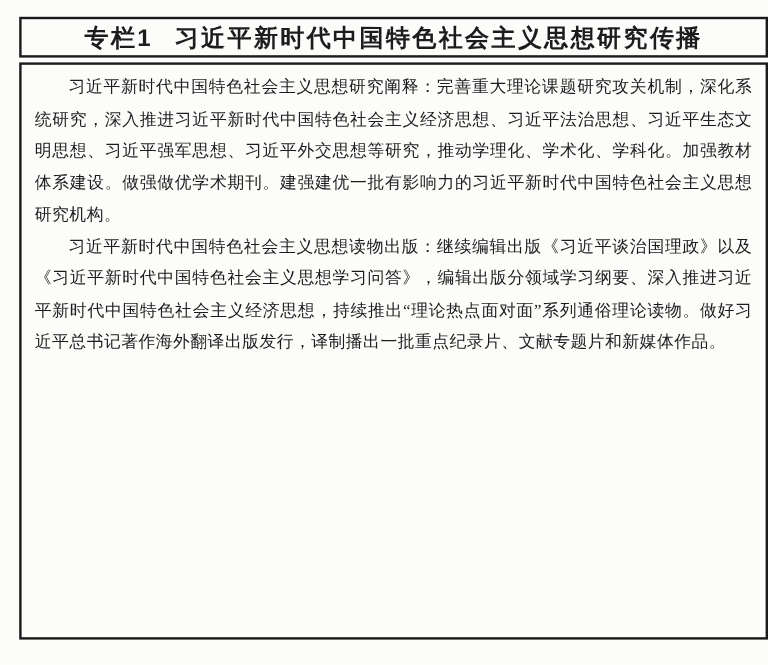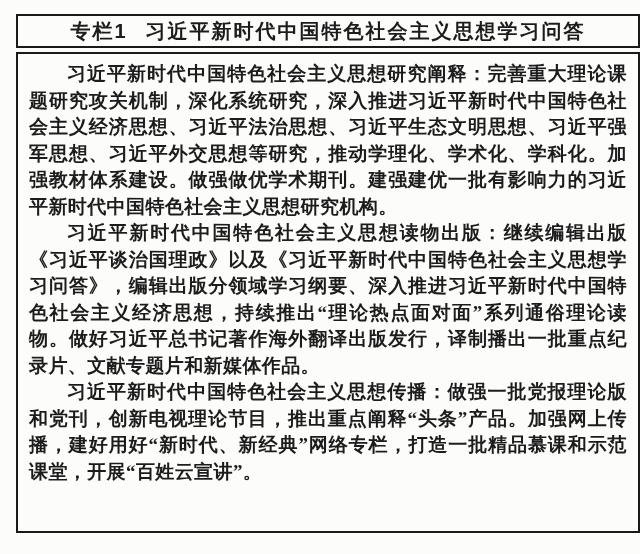--- a/index.html
+++ b/index.html
@@ -39,37 +39,36 @@
     box-sizing: border-box;
     border: 2px solid #1a1a1a;
     background: #fcfcfa;
     margin-top: 4px;
     height: 481px;
     padding: 7px 11px 0 11px;
     overflow: hidden;
   }
   .panel-body p {
     margin: 0;
-    font-size: 19px;
+    font-size: 14px;
     line-height: 26.5px;
     text-align: justify;
     text-indent: 2em;
     letter-spacing: 0.4px;
-    font-weight: 700;
+    font-weight: 400;
   }
 </style>
 </head>
 <body>
 
 <div class="page">
   <div>
     <div class="panel-title">
       <span>专栏1</span>
       <span class="title-gap"></span>
-      <span>习近平新时代中国特色社会主义思想学习问答</span>
+      <span>习近平新时代中国特色社会主义思想研究传播</span>
     </div>
     <div class="panel-body">
       <p>习近平新时代中国特色社会主义思想研究阐释：完善重大理论课题研究攻关机制，深化系统研究，深入推进习近平新时代中国特色社会主义经济思想、习近平法治思想、习近平生态文明思想、习近平强军思想、习近平外交思想等研究，推动学理化、学术化、学科化。加强教材体系建设。做强做优学术期刊。建强建优一批有影响力的习近平新时代中国特色社会主义思想研究机构。</p>
       <p>习近平新时代中国特色社会主义思想读物出版：继续编辑出版《习近平谈治国理政》以及《习近平新时代中国特色社会主义思想学习问答》，编辑出版分领域学习纲要、深入推进习近平新时代中国特色社会主义经济思想，持续推出“理论热点面对面”系列通俗理论读物。做好习近平总书记著作海外翻译出版发行，译制播出一批重点纪录片、文献专题片和新媒体作品。</p>
-      <p>习近平新时代中国特色社会主义思想传播：做强一批党报理论版和党刊，创新电视理论节目，推出重点阐释“头条”产品。加强网上传播，建好用好“新时代、新经典”网络专栏，打造一批精品慕课和示范课堂，开展“百姓云宣讲”。</p>
     </div>
   </div>
 </div>
 
 </body></html>

